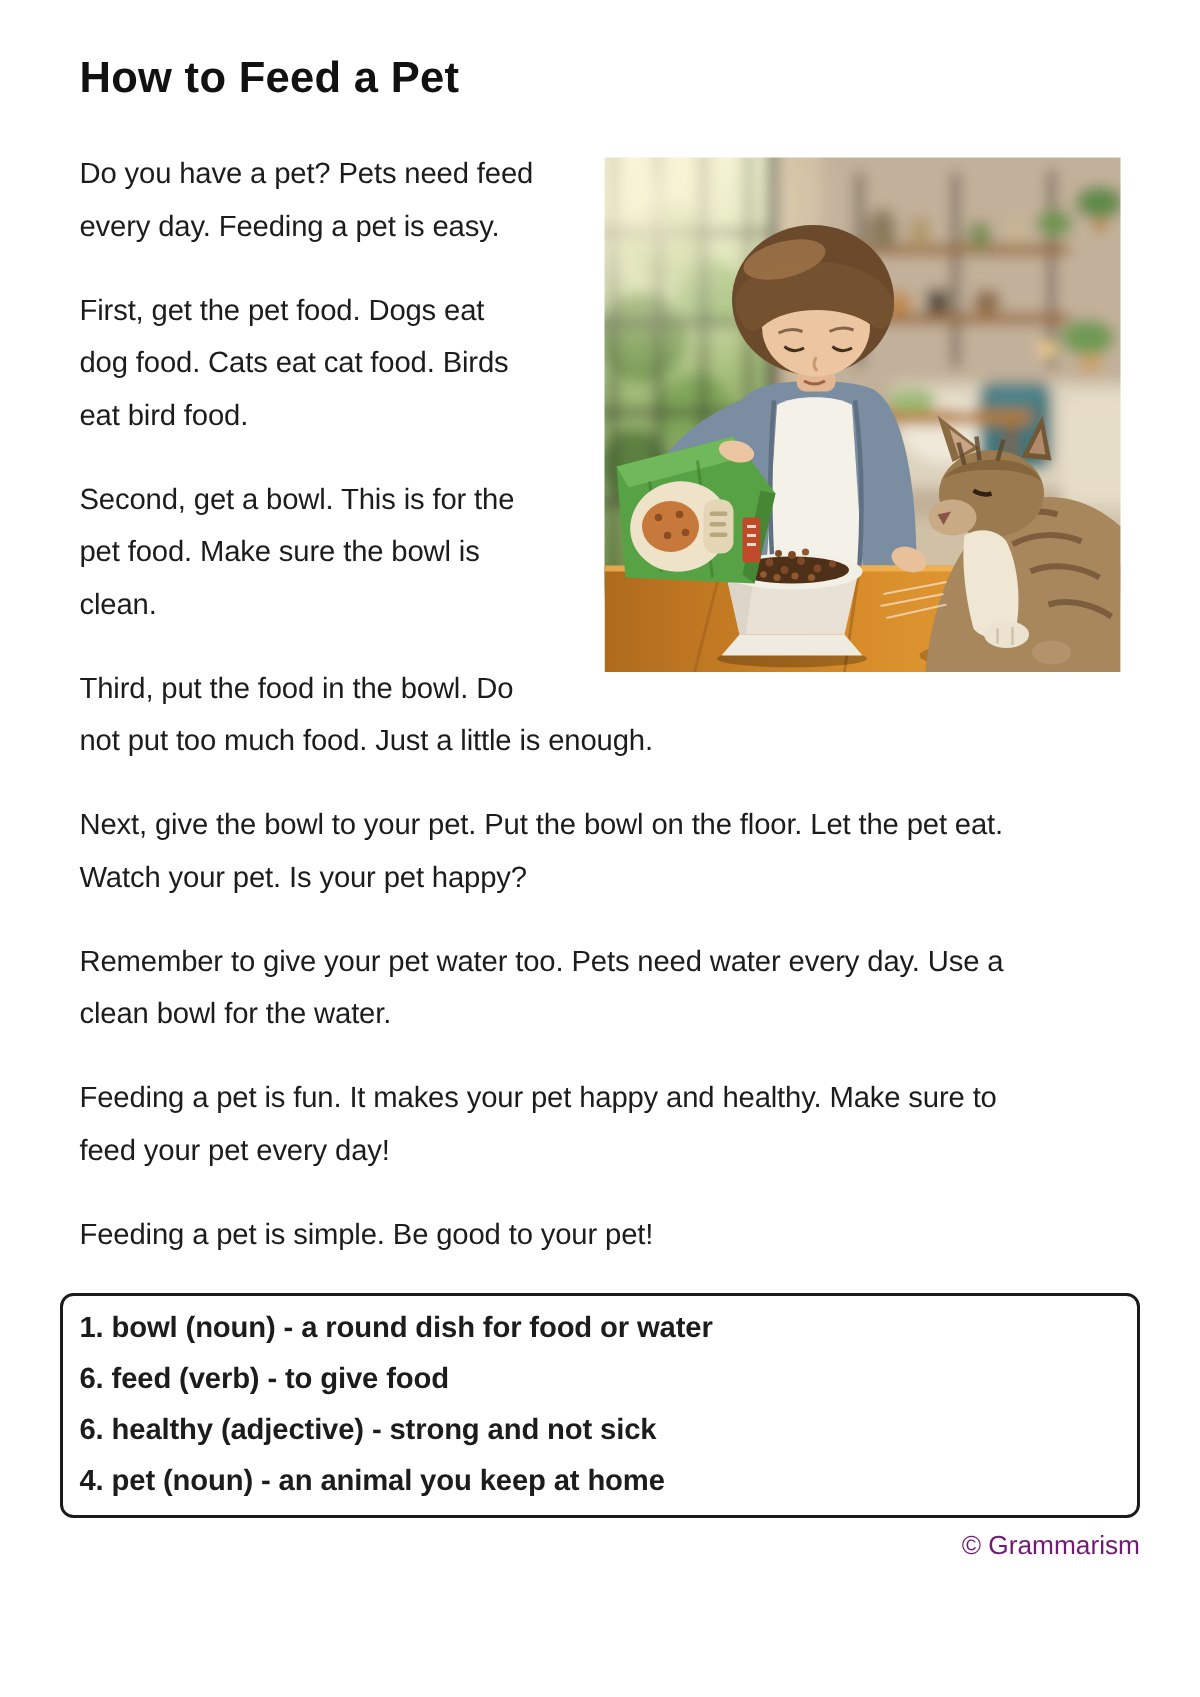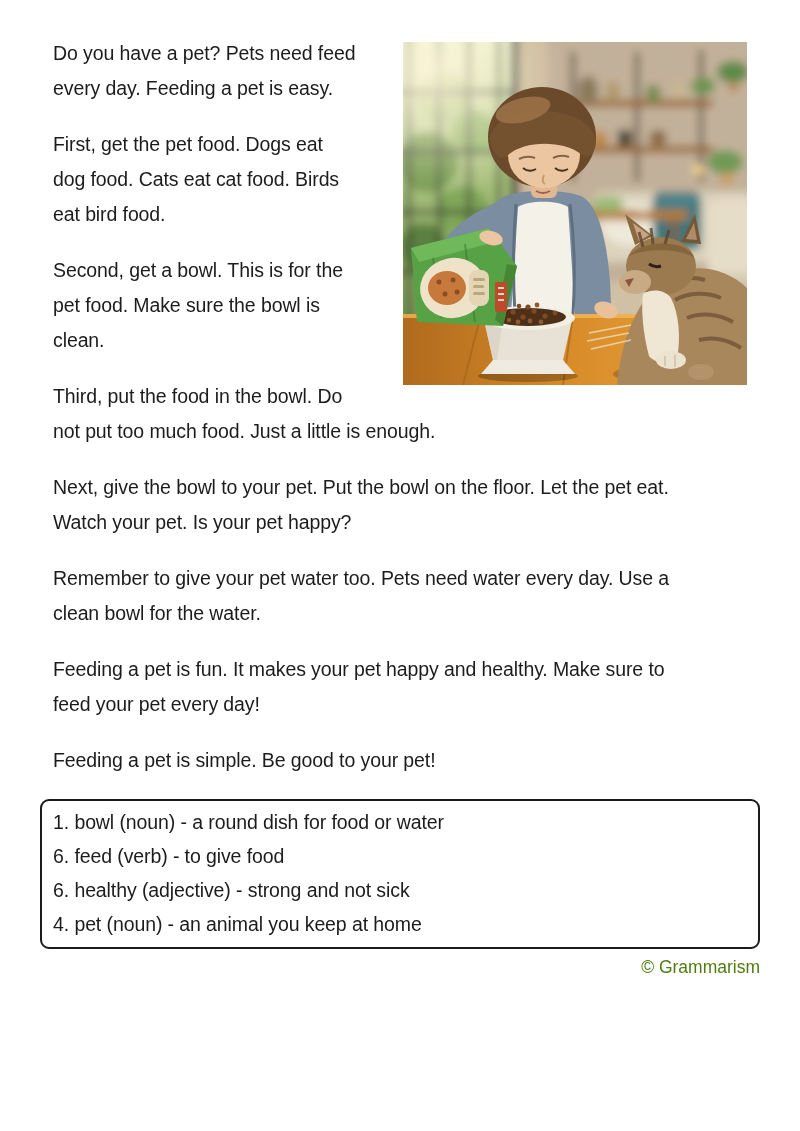--- a/index.html
+++ b/index.html
@@ -18,30 +18,31 @@
   .photo-figure {
     float:right; width:344px; height:343px; margin:6px 0 14px 20px;
   }
   .photo-figure svg { display:block; width:344px; height:343px; }
   .vocab-box {
     clear:both;
     border:2px solid #1b1b1b; border-radius:9px;
     margin:0 -13px; padding:4px 11px 6px;
     font-size:19.5px; line-height:34px; letter-spacing:-0.1px;
   }
-  .vocab-item { white-space:pre-line; }
+  .vocab-item { white-space:pre-line;font-weight:bold; }
   .copyright-footer {
-    margin:8px -13px 0; text-align:right; font-size:17.5px; color:#4d7c0f;
+    margin:8px -13px 0; text-align:right; font-size:17.5px; color:#701a75;
   }
 </style>
 </head>
 <body>
 
 <div class="page">
 
+  <h1 class="page-title">How to Feed a Pet</h1>
 
   <div class="article">
 
     <figure class="photo-figure">
       <svg viewBox="0 0 344 343" xmlns="http://www.w3.org/2000/svg">
         <defs>
           <filter id="blur4" x="-20%" y="-20%" width="140%" height="140%">
               <feGaussianBlur stdDeviation="4.5"></feGaussianBlur>
             </filter>
           <linearGradient id="winG" x1="0" y1="0" x2="0" y2="1">

